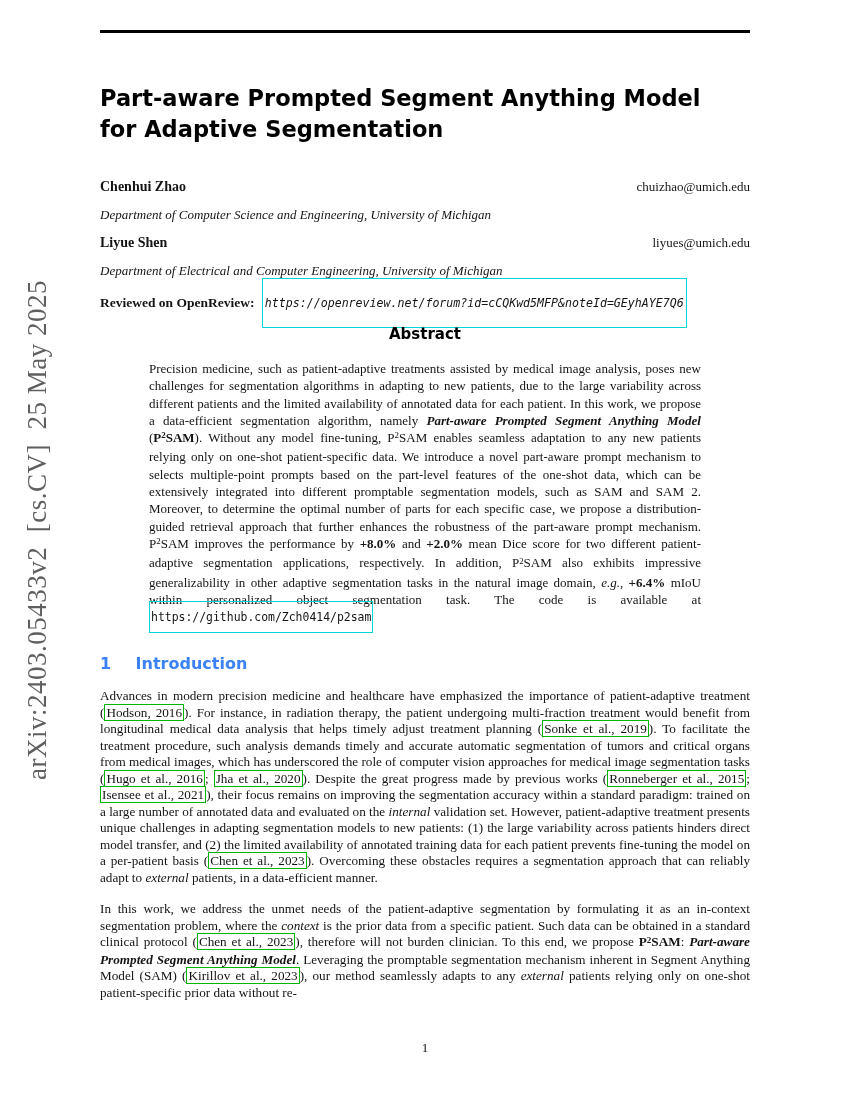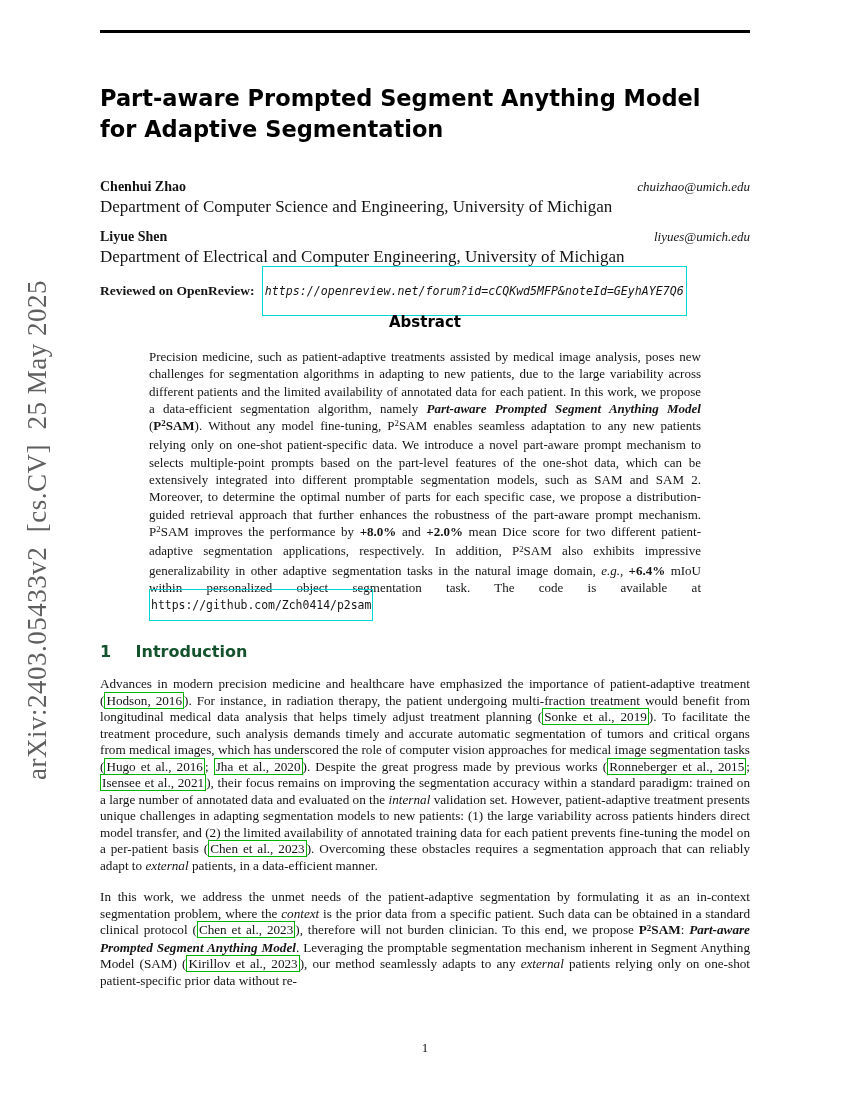--- a/index.html
+++ b/index.html
@@ -42,22 +42,22 @@
     font-family: "DejaVu Sans", "Liberation Sans", sans-serif;
     font-weight: bold;
     font-size: 22.5px;
     line-height: 31px;
     color: #000;
   }
 
   .authors { margin-top: 34px; }
   .author-row { display: flex; justify-content: space-between; align-items: baseline; }
   .author-name { font-weight: bold; font-size: 14px; }
-  .author-email { font-style: italic; font-size: 13px; }
-  .author-affil { font-size: 17px; margin-top: 2px; }
+  .author-email { font-size: 13px; }
+  .author-affil { font-style: italic; font-size: 13px; margin-top: 12px; }
   .author-block + .author-block { margin-top: 12px; }
 
   .review-line { margin-top: 16px; font-size: 13.5px; }
   .review-label { font-weight: bold; }
   .review-url {
     border: 1px solid var(--url-box, #00d6d6);
     font-family: "DejaVu Sans Mono", monospace;
     font-style: italic;
     font-size: 11.6px;
     padding: 17px 2px;
@@ -79,21 +79,21 @@
     text-align: justify;
     font-size: 13px;
     line-height: 17.3px;
   }
 
   .section-heading {
     margin: 28px 0 0 0;
     font-family: "DejaVu Sans", "Liberation Sans", sans-serif;
     font-weight: bold;
     font-size: 16px;
-    color: #14532d;
+    color: #3b82f6;
   }
   .sec-num { display: inline-block; min-width: 30px; }
 
   .para {
     margin: 15px 0 0 0;
     text-align: justify;
     font-size: 13.2px;
     line-height: 16.5px;
   }
 

